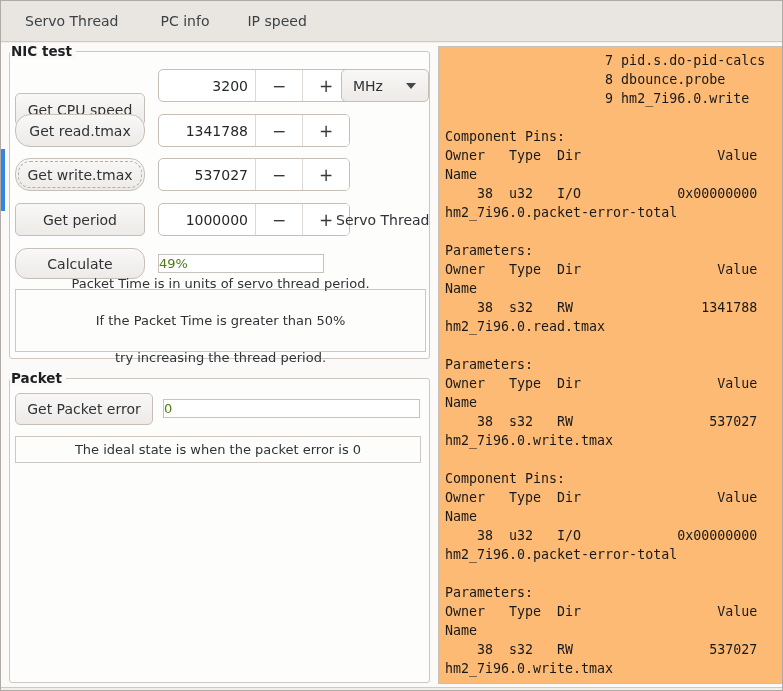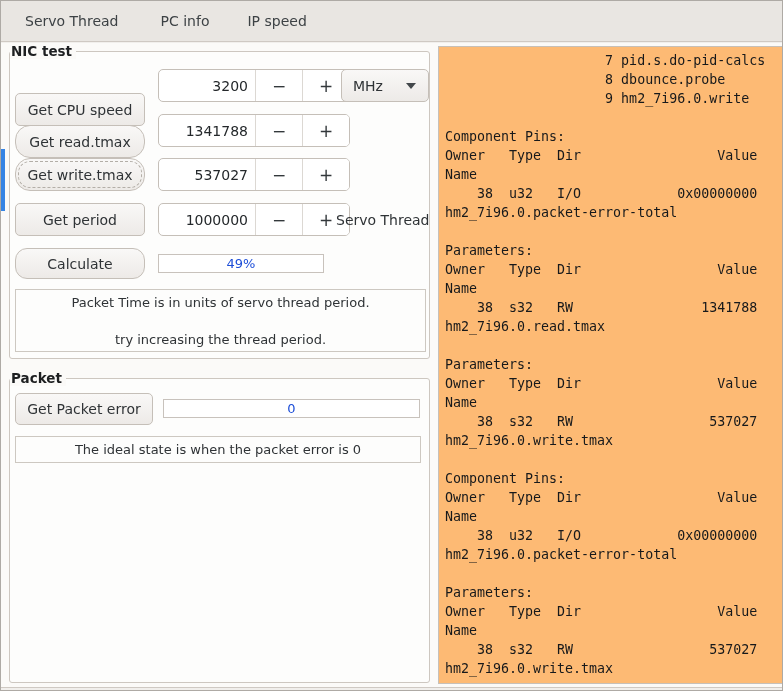--- a/index.html
+++ b/index.html
@@ -109,23 +109,23 @@
   .side-label {
     position: absolute; font-size: 14px; color: #2f3336;
     height: 33px; display: flex; align-items: center;
   }
 
   
   input.entry {
     position: absolute;
     background: #ffffff;
     border: 1px solid #c8c2bc;
-    text-align: center;
+    text-align: left;
     font-family: "DejaVu Sans", sans-serif;
-    font-size: 13px; color: #1d4ed8;
+    font-size: 13px; color: #4d7c0f;
     outline: none;
   }
 
   
   .notebox {
     position: absolute;
     border: 1px solid #cdc8c1;
     background: #fdfdfc;
     display: flex; flex-direction: column;
     align-items: center; justify-content: center;
@@ -193,21 +193,21 @@
     <div class="sep"></div>
     <div class="sbtn">
       <span>+</span>
     </div>
   </div>
   <div class="combo">
     <span class="combo-text">MHz</span>
     <span class="arrow"></span>
   </div>
 
-  <div class="btn" style="top:124px;border-radius:15px;">Get read.tmax</div>
+  <div class="btn" style="top:113px;border-radius:15px;">Get read.tmax</div>
   <div class="spin" style="top:113px;">
     <input class="val" readonly="" value="1341788" style="">
     <div class="sep"></div>
     <div class="sbtn">
       <span>−</span>
     </div>
     <div class="sep"></div>
     <div class="sbtn">
       <span>+</span>
     </div>
@@ -238,20 +238,21 @@
       <span>+</span>
     </div>
   </div>
   <div class="side-label" style="left:335px; top:202px;">Servo Thread</div>
 
   <div class="btn" style="top:247px; height:31px;border-radius:12px;">Calculate</div>
   <input class="entry" style="left: 157px; top: 253px; width: 166px; height: 19px;" readonly="" value="49%">
 
   <div class="notebox" style="left:14px; top:288px; width:411px; height:63px;">
     <div>Packet Time is in units of servo thread period.</div>
+    <div>If the Packet Time is greater than 50%</div>
     <div>try increasing the thread period.</div>
   </div>
 
   <div class="frame" style="left:8px; top:377px; width:421px; height:305px;"></div>
   <div class="frame-label" style="top:370px;">Packet</div>
 
   <div class="btn" style="top:392px; width:138px; height:32px;">Get Packet error</div>
   <input class="entry" style="left: 162px; top: 398px; width: 257px; height: 19px;" readonly="" value="0">
 
   <div class="notebox" style="left:14px; top:435px; width:406px; height:27px;">

